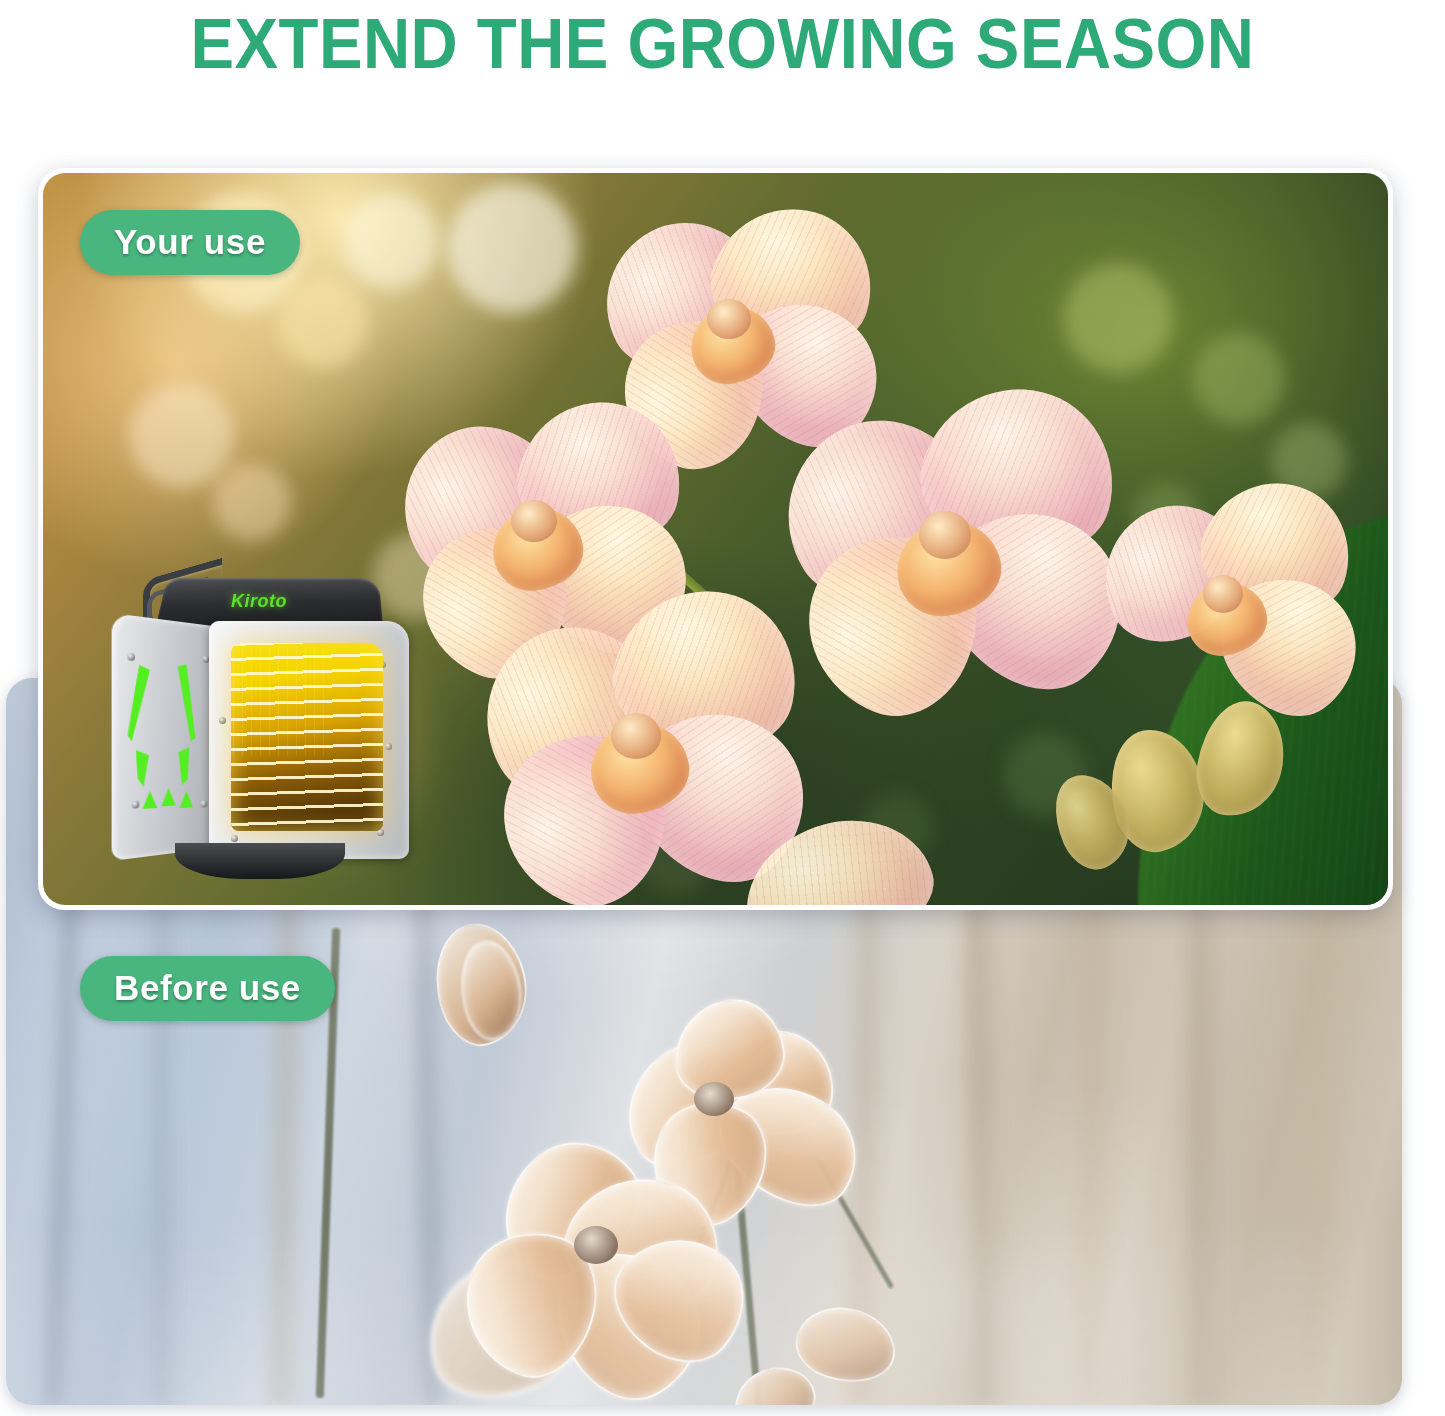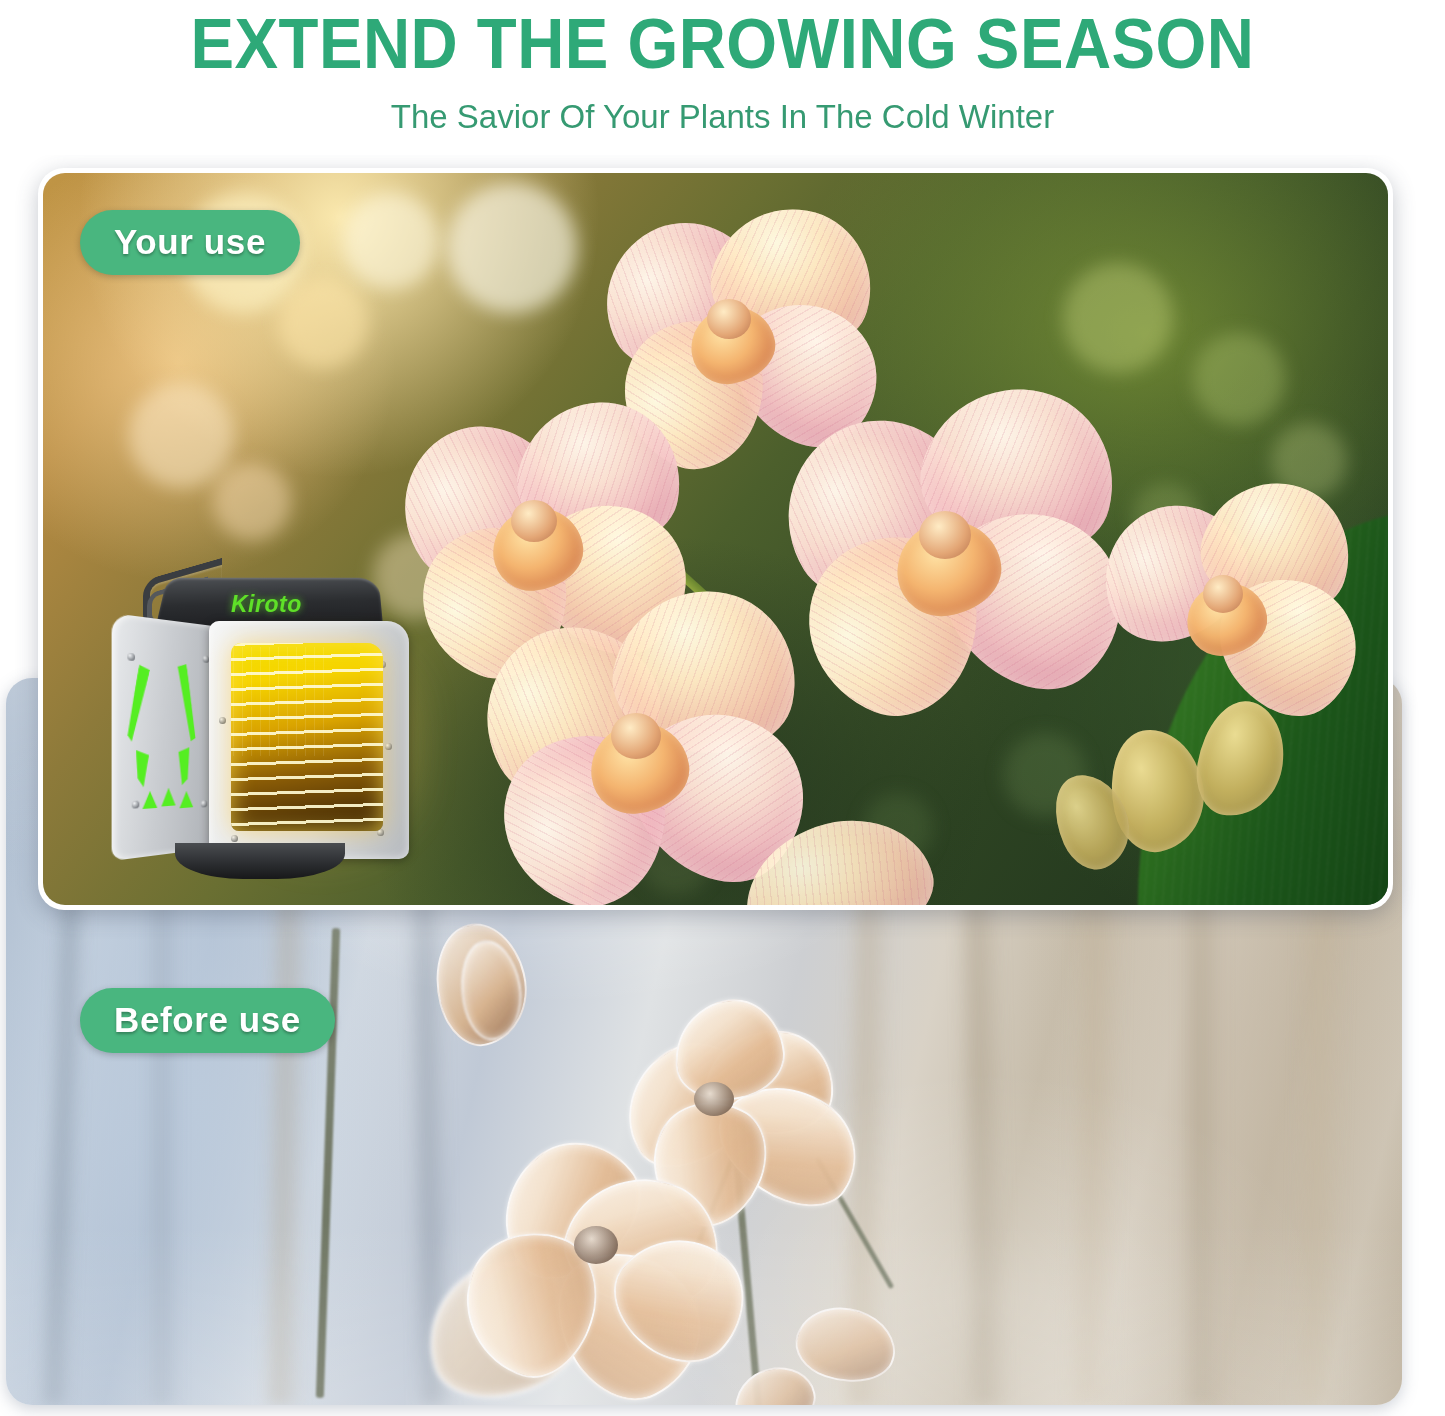--- a/index.html
+++ b/index.html
@@ -305,21 +305,21 @@
     left: 48px; top: 8px;
     width: 220px; height: 62px;
     background: linear-gradient(178deg, #4d5054 0%, #2b2d30 48%, #1a1b1e 100%);
     border-radius: 16px 22px 6px 6px;
     transform: skewX(-4deg) perspective(360px) rotateX(28deg);
     box-shadow: inset 0 2px 3px rgba(255,255,255,0.22);
   }
   .h-brand {
     position: absolute;
     left: 118px; top: 26px;
-    font-size: 23px;
+    font-size: 18px;
     font-weight: bold;
     font-style: italic;
     letter-spacing: 0.5px;
     color: #5fe028;
     text-shadow: 0 0 7px rgba(95,224,40,0.75);
     z-index: 3;
   }
   .h-handle {
     position: absolute;
     left: 30px; top: 4px;
@@ -438,30 +438,29 @@
     white-space: nowrap;
     box-shadow: 0 2px 7px rgba(0,0,0,0.22);
   }
   .badge-after {
     left: 80px;
     top: 210px;
     z-index: 30;
   }
   .badge-before {
     left: 80px;
-    top: 988px;
+    top: 956px;
     z-index: 30;
   }
 </style>
 </head>
 <body>
 
 <div class="header">
   <div class="headline">EXTEND THE GROWING SEASON</div>
-  <div class="subhead">The Savior Of Your Plants In The Cold Winter</div>
 </div>
 
 <div class="before-card">
   <div class="before-bg"></div>
   <div class="before-stalks"></div>
 
   <div class="frost-stem" style="left:318px; top:250px; width:8px; height:470px; transform:rotate(2deg);"></div>
   <div class="frost-stem" style="left:735px; top:410px; width:7px; height:320px; transform:rotate(-5deg);"></div>
   <div class="frost-stem" style="left:700px; top:455px; width:5px; height:170px; transform:rotate(22deg);"></div>
   <div class="frost-stem" style="left:846px; top:470px; width:5px; height:150px; transform:rotate(-30deg);"></div>

